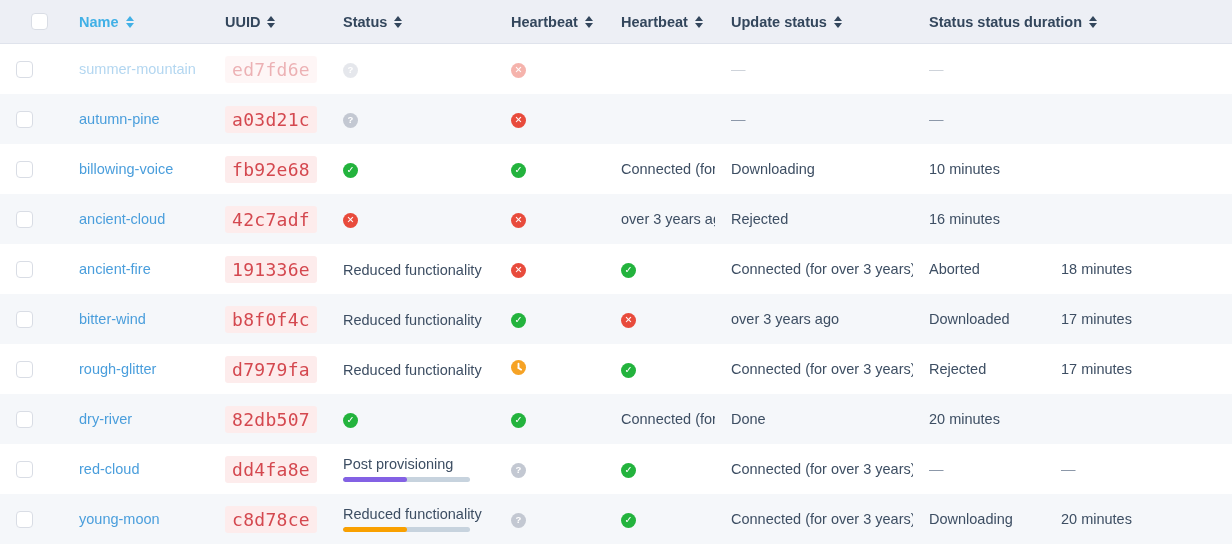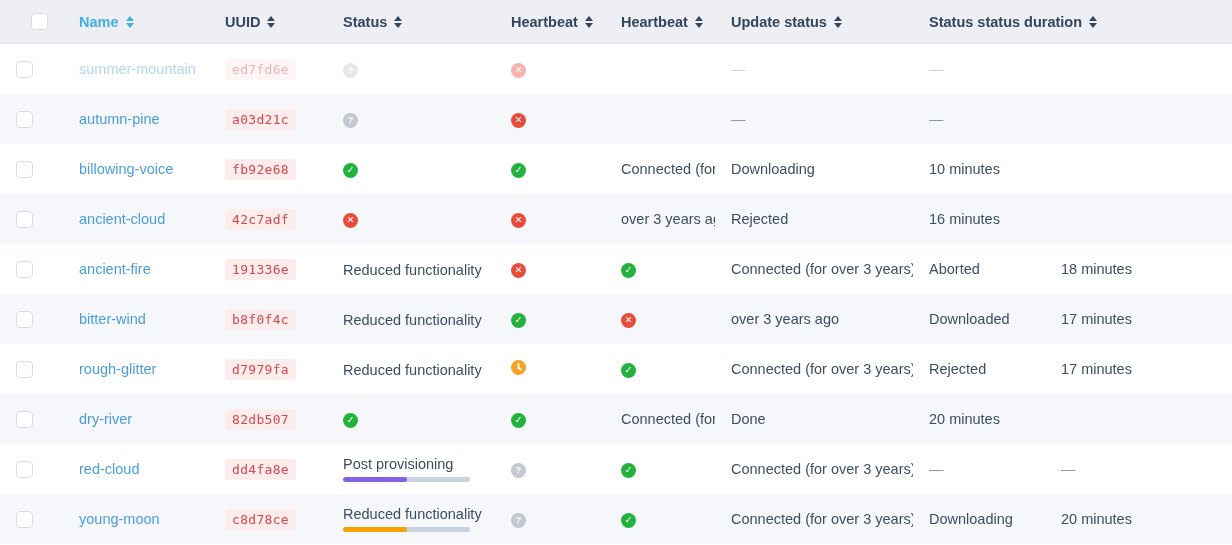--- a/index.html
+++ b/index.html
@@ -27,21 +27,21 @@
   .row { height:50px; background:#fff; }
   .row:nth-child(even) { background:#f5f7fa; }
   .cell { padding-left:16px; white-space:nowrap; overflow:hidden; }
   .checkbox {
     display:inline-block; width:17px; height:17px; background:#fff;
     border:1px solid #d9dde5; border-radius:4px; cursor:pointer; vertical-align:middle;
   }
   .name-link { color:var(--link-blue); text-decoration:none; cursor:pointer; }
   .uuid-badge {
     display:inline-block; font-family:"DejaVu Sans Mono","Liberation Mono",monospace;
-    font-size:13px; color:var(--uuid-red); background:var(--uuid-bg);
+    font-size:18px; color:var(--uuid-red); background:var(--uuid-bg);
     padding:3px 7px; border-radius:3px; letter-spacing:.3px;
   }
   .status-wrap { display:inline-block; vertical-align:middle; }
   .progress { display:block; width:127px; height:5px; background:#c7d3de; border-radius:3px; margin-top:5px; overflow:hidden; }
   .progress-fill { display:block; height:100%; border-radius:3px; }
   .ci {
     display:inline-flex; width:15px; height:15px; border-radius:50%;
     align-items:center; justify-content:center;
     color:#fff; font-size:9.5px; font-weight:700; line-height:1;
   }

